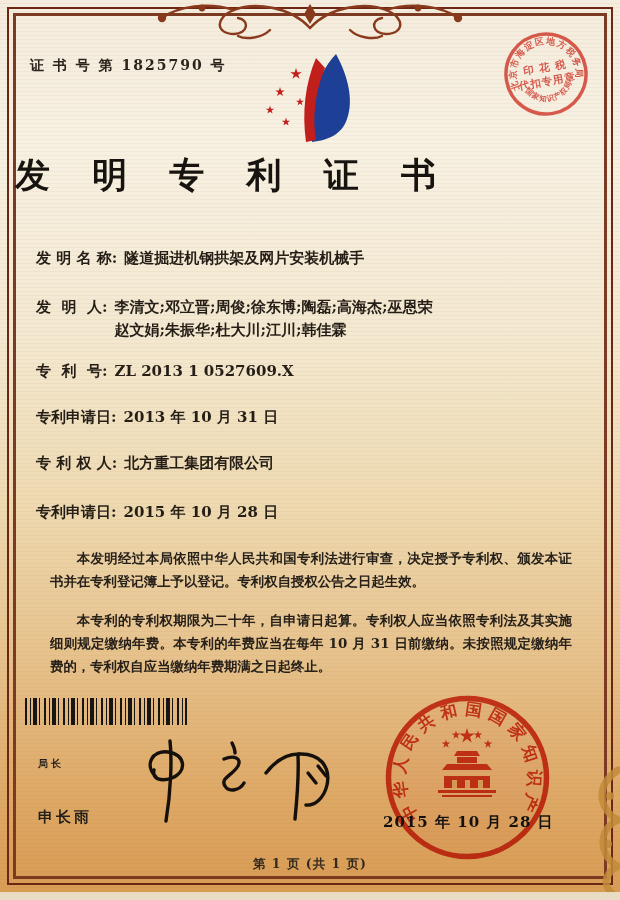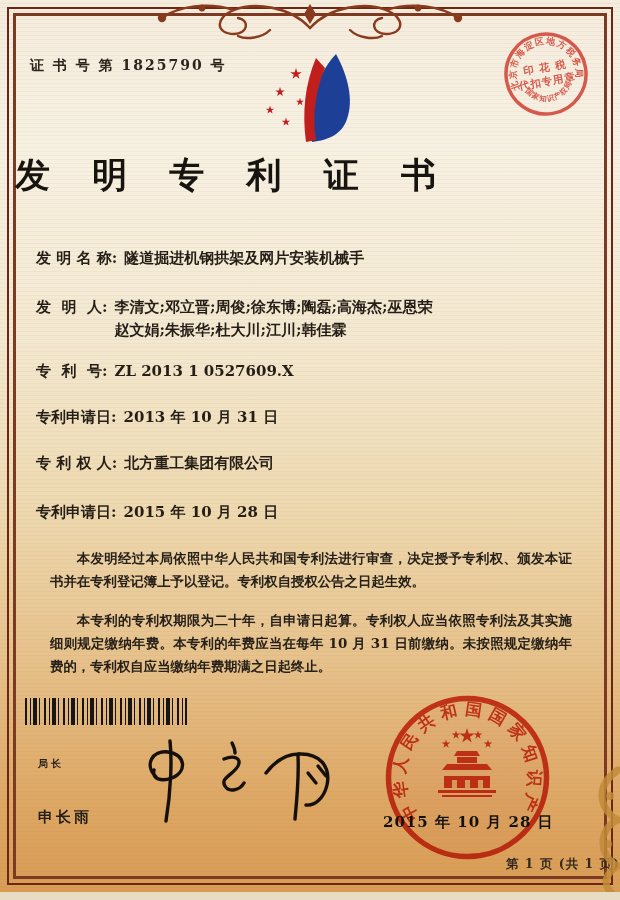--- a/index.html
+++ b/index.html
@@ -39,21 +39,21 @@
     background:
       repeating-linear-gradient(90deg,#181614 0 2px,transparent 2px 5px,#181614 5px 6px,transparent 6px 8px,#181614 8px 12px,transparent 12px 14px,#181614 14px 15px,transparent 15px 19px);
   }
   .director-title{position:absolute;left:38px;top:757px;font-size:10px;font-weight:bold;letter-spacing:3px;}
   .director-name{position:absolute;left:38px;top:787px;font-size:15px;font-weight:bold;letter-spacing:3px;margin-top:21px;}
   .signature{position:absolute;left:128px;top:733px;}
   .seal{position:absolute;left:380px;top:690px;mix-blend-mode:multiply;opacity:.93;}
   .seal .ring-text{font-size:16.5px;font-weight:bold;fill:#d63821;letter-spacing:6.5px;}
   .seal-date{position:absolute;left:383px;top:813px;z-index:5;font-size:15px;
     font-weight:bold;letter-spacing:1px;color:#141210;}
-  .footer{position:absolute;left:0;right:0;top:856px;text-align:right;
+  .footer{position:absolute;left:0;right:0;top:856px;text-align:center;
     font-size:12.5px;font-weight:600;color:#33291d;letter-spacing:1px;}
   .corner-orn{position:absolute;right:0px;top:766px;opacity:.85;}
 </style>
 </head>
 <body>
 
 <div class="page">
 
   <div class="frame-outer"></div>
   <div class="frame-inner"></div>

